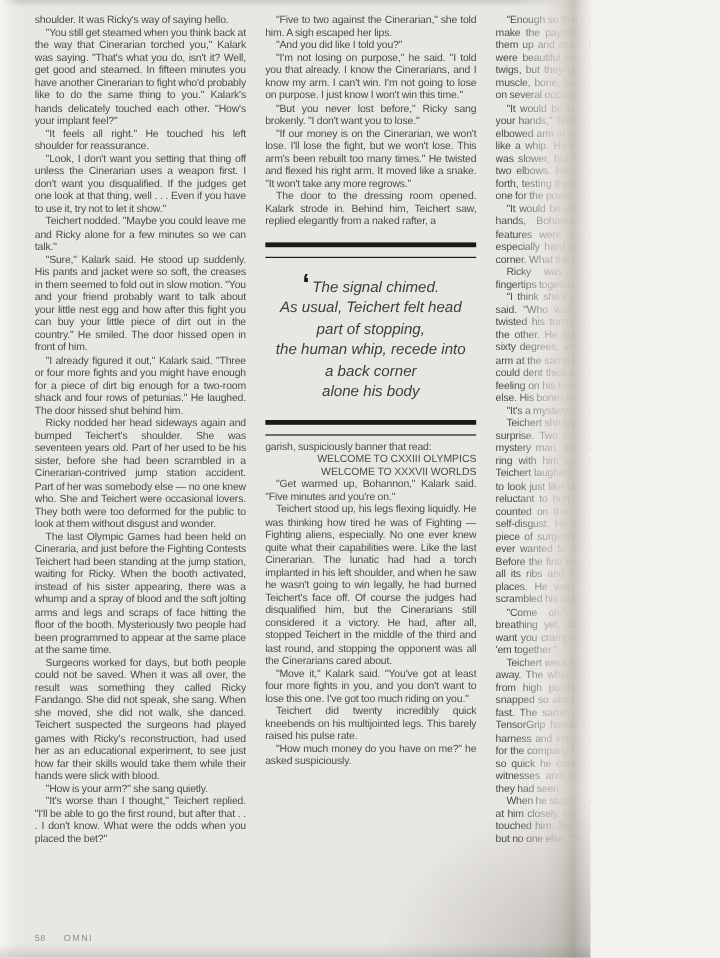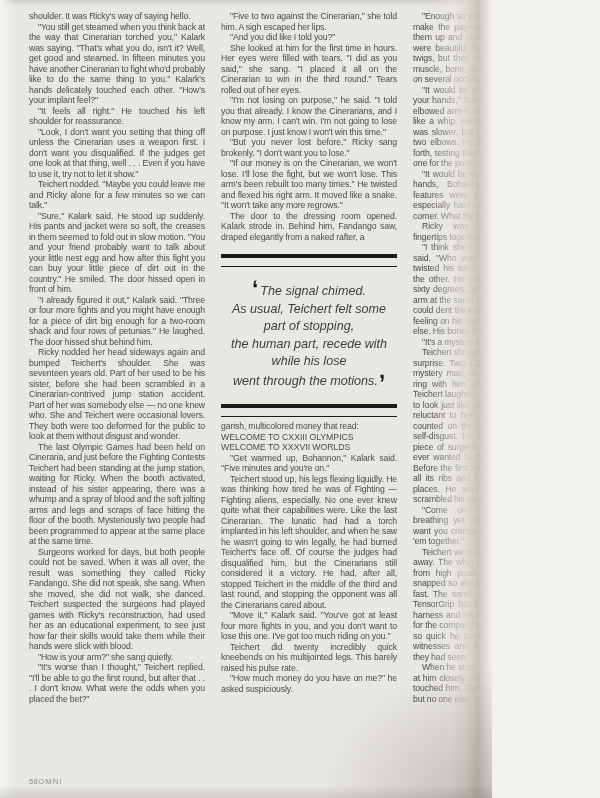--- a/index.html
+++ b/index.html
@@ -14,21 +14,21 @@
     display:flex; gap:16px;
   }
   .col {
     width:176px; height:764px; overflow:hidden;
     text-align:justify;
     font-size:8.7px; line-height:10.5px; letter-spacing:-0.12px;
     word-spacing:-0.2px;
   }
   .col p { margin:0; text-indent:9px; }
   .col p.noindent { text-indent:0; }
-  .col p.center-line { text-align:left; text-indent:0; letter-spacing:0; }
+  .col p.center-line { text-align:right; text-indent:0; letter-spacing:0; }
   .rule {
     height:8px; margin:12px 0 4px 0;
     border-top:4px solid #1a1a1a;
     border-bottom:1px solid #1a1a1a;
   }
   .quote {
     margin:16px 2px 14px 2px;
     text-align:center; font-style:italic;
     font-size:12.6px; line-height:17.5px;
     color:#3e3d3a; letter-spacing:0; word-spacing:0;
@@ -36,21 +36,21 @@
   }
   .qmark {
     font-style:normal; font-weight:700; font-size:22px;
     color:#141414; line-height:0; display:inline-block;
   }
   .qmark.open { transform:rotate(180deg); vertical-align:-3px; margin-right:2px; }
   .qmark.close { vertical-align:7px; margin-left:1px; }
   .footer {
     position:absolute; left:29px; top:777px;
     font-size:7.5px; color:#8f8d89; letter-spacing:0.4px;
-    display:flex; 
+    display:flex; gap:15px;
   }
   .footer .mag { letter-spacing:1.2px; }
   .edge-left {
     position:absolute; top:0; left:0; width:16px; height:100%;
     background:linear-gradient(to right, #f5f4f2, rgba(245,244,242,0));
     pointer-events:none;
   }
   .edge-top {
     position:absolute; top:0; left:0; width:100%; height:6px;
     background:linear-gradient(to bottom, rgba(170,167,162,0.45), rgba(170,167,162,0));
@@ -94,36 +94,35 @@
         <p>"I already figured it out," Kalark said. "Three or four more fights and you might have enough for a piece of dirt big enough for a two-room shack and four rows of petunias." He laughed. The door hissed shut behind him.</p>
         <p>Ricky nodded her head sideways again and bumped Teichert's shoulder. She was seventeen years old. Part of her used to be his sister, before she had been scrambled in a Cinerarian-contrived jump station accident. Part of her was somebody else — no one knew who. She and Teichert were occasional lovers. They both were too deformed for the public to look at them without disgust and wonder.</p>
         <p>The last Olympic Games had been held on Cineraria, and just before the Fighting Contests Teichert had been standing at the jump station, waiting for Ricky. When the booth activated, instead of his sister appearing, there was a whump and a spray of blood and the soft jolting arms and legs and scraps of face hitting the floor of the booth. Mysteriously two people had been programmed to appear at the same place at the same time.</p>
         <p>Surgeons worked for days, but both people could not be saved. When it was all over, the result was something they called Ricky Fandango. She did not speak, she sang. When she moved, she did not walk, she danced. Teichert suspected the surgeons had played games with Ricky's reconstruction, had used her as an educational experiment, to see just how far their skills would take them while their hands were slick with blood.</p>
         <p>"How is your arm?" she sang quietly.</p>
         <p>"It's worse than I thought," Teichert replied. "I'll be able to go the first round, but after that . . . I don't know. What were the odds when you placed the bet?"</p>
       </div>
     <div class="col">
         <p>"Five to two against the Cinerarian," she told him. A sigh escaped her lips.</p>
         <p>"And you did like I told you?"</p>
-        <p>She looked at him for the first time in hours. Her eyes were filled with tears. "I did as you said," she sang. "I placed it all on the Cinerarian to win in the third round." Tears rolled out of her eyes.</p>
         <p>"I'm not losing on purpose," he said. "I told you that already. I know the Cinerarians, and I know my arm. I can't win. I'm not going to lose on purpose. I just know I won't win this time."</p>
         <p>"But you never lost before," Ricky sang brokenly. "I don't want you to lose."</p>
         <p>"If our money is on the Cinerarian, we won't lose. I'll lose the fight, but we won't lose. This arm's been rebuilt too many times." He twisted and flexed his right arm. It moved like a snake. "It won't take any more regrows."</p>
-        <p>The door to the dressing room opened. Kalark strode in. Behind him, Fandango saw, draped elegantly from a naked rafter, a</p>
+        <p>The door to the dressing room opened. Kalark strode in. Behind him, Teichert saw, replied elegantly from a naked rafter, a</p>
         <div class="rule"></div>
         <div class="quote">
           <div><span class="qmark open">,</span>The signal chimed.</div>
-          <div>As usual, Teichert felt some</div>
+          <div>As usual, Teichert felt head</div>
           <div>part of stopping,</div>
-          <div>the human part, recede with</div>
-          <div>while his lose</div>
-          <div>went through the motions.<span class="qmark close">,</span></div>
+          <div>the human whip, recede into</div>
+          <div>a back corner</div>
+          <div>alone his body</div>
         </div>
         <div class="rule"></div>
-        <p class="noindent">garish, multicolored money that read:</p>
+        <p class="noindent">garish, suspiciously banner that read:</p>
         <p class="center-line">WELCOME TO CXXIII OLYMPICS</p>
         <p class="center-line">WELCOME TO XXXVII WORLDS</p>
         <p>"Get warmed up, Bohannon," Kalark said. "Five minutes and you're on."</p>
         <p>Teichert stood up, his legs flexing liquidly. He was thinking how tired he was of Fighting — Fighting aliens, especially. No one ever knew quite what their capabilities were. Like the last Cinerarian. The lunatic had had a torch implanted in his left shoulder, and when he saw he wasn't going to win legally, he had burned Teichert's face off. Of course the judges had disqualified him, but the Cinerarians still considered it a victory. He had, after all, stopped Teichert in the middle of the third and last round, and stopping the opponent was all the Cinerarians cared about.</p>
         <p>"Move it," Kalark said. "You've got at least four more fights in you, and you don't want to lose this one. I've got too much riding on you."</p>
         <p>Teichert did twenty incredibly quick kneebends on his multijointed legs. This barely raised his pulse rate.</p>
         <p>"How much money do you have on me?" he asked suspiciously.</p>
       </div>
     <div class="col">
         <p>"Enough so that if you lose, I won't be able to make the payments on my hands." He held them up and studied them with a smile. They were beautiful hands. They looked like brittle twigs, but they could squeeze an arm in two, muscle, bone, and all. Kalark had proved that on several occasions already.</p>

